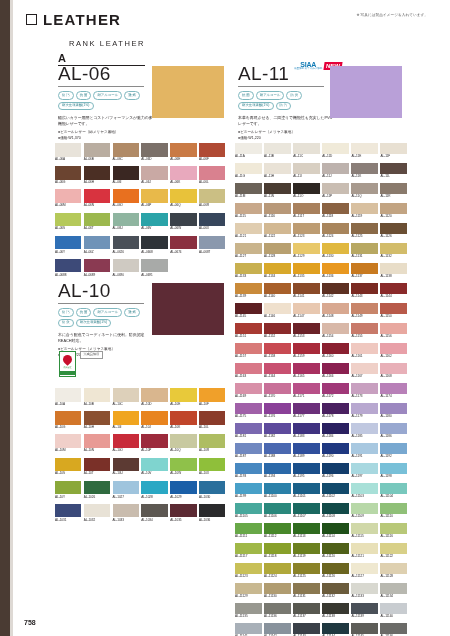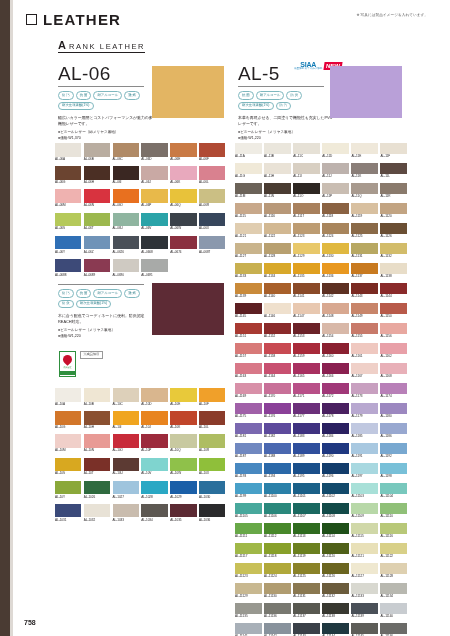--- a/index.html
+++ b/index.html
@@ -12,21 +12,21 @@
 
   
   .hdr{position:absolute;left:26px;top:12px;display:flex;align-items:center;gap:6px;}
   .hdr-sq{width:9px;height:9px;border:1.6px solid #231f20;display:block;}
   .hdr-t{font-size:15px;font-weight:bold;letter-spacing:1.2px;line-height:1;}
   .note{position:absolute;right:22px;top:13px;font-size:3.6px;color:#4a4a4a;letter-spacing:.1px;}
 
   .rank{position:absolute;left:58px;top:40px;display:flex;align-items:flex-end;gap:3px;
         border-bottom:1px solid #231f20;padding-bottom:1px;}
   .rank-a{font-size:11px;font-weight:bold;line-height:1;}
-  .rank-t{font-size:7.5px;letter-spacing:1.6px;line-height:1;padding-bottom:1px;}
+  .rank-t{font-size:7.5px;letter-spacing:1.6px;line-height:1;padding-bottom:16px;}
 
   
   .prod{position:absolute;}
   .pcode{font-size:19px;letter-spacing:.4px;line-height:1;color:#231f20;}
   .pcode-ul{border-bottom:1px solid #8a8a8a;width:86px;margin-top:3px;}
   .badges{display:flex;flex-wrap:wrap;gap:2px;margin-top:4px;width:96px;}
   .bdg{border:.6px solid #7fb8bf;border-radius:6px;color:#2d7f8a;background:#fff;
        font-size:3.4px;line-height:1;padding:1.6px 3px;white-space:nowrap;}
   .desc{margin-top:5px;width:96px;font-size:3.9px;line-height:1.55;color:#231f20;}
   .bul{margin-top:3px;width:100px;font-size:3.6px;line-height:1.5;color:#231f20;}
@@ -229,21 +229,21 @@
         <div class="cell">
           <div class="chip grain" style="height: 13.5px; background: rgb(207, 202, 194);"></div>
           <div class="clab">AL-0690</div>
         </div>
         <div class="cell">
           <div class="chip grain" style="height: 13.5px; background: rgb(168, 170, 168);"></div>
           <div class="clab">AL-0691</div>
         </div>
       </div>
       <div class="prod" style="left: 238px; top: 64px;">
-        <div class="pcode">AL-5</div>
+        <div class="pcode">AL-11</div>
         <div class="pcode-ul"></div>
         <div class="badges">
           <div class="bdg">抗 菌</div>
           <div class="bdg">耐アルコール</div>
           <div class="bdg">防 炎</div>
           <div class="bdg">耐次亜塩素酸(1%)</div>
           <div class="bdg">防 汚</div>
         </div>
         <div class="desc">本革を再現させる、二回塗りで機能性も充実したPVCレザーです。</div>
         <div class="bul">
@@ -855,20 +855,21 @@
         <div class="cell">
           <div class="chip grain" style="height: 11px; background: rgb(93, 93, 88);"></div>
           <div class="clab">AL-11145</div>
         </div>
         <div class="cell">
           <div class="chip grain" style="height: 11px; background: rgb(107, 107, 104);"></div>
           <div class="clab">AL-11146</div>
         </div>
       </div>
       <div class="prod" style="left: 58px; top: 281px;">
+        <div class="pcode">AL-10</div>
         <div class="pcode-ul"></div>
         <div class="badges">
           <div class="bdg">防 汚</div>
           <div class="bdg">抗 菌</div>
           <div class="bdg">耐アルコール</div>
           <div class="bdg">難 燃</div>
           <div class="bdg">防 炎</div>
           <div class="bdg">耐次亜塩素酸(1%)</div>
         </div>
         <div class="desc">木に合う配色でコーディネートに便利。防炎認定 REACH対応。</div>

